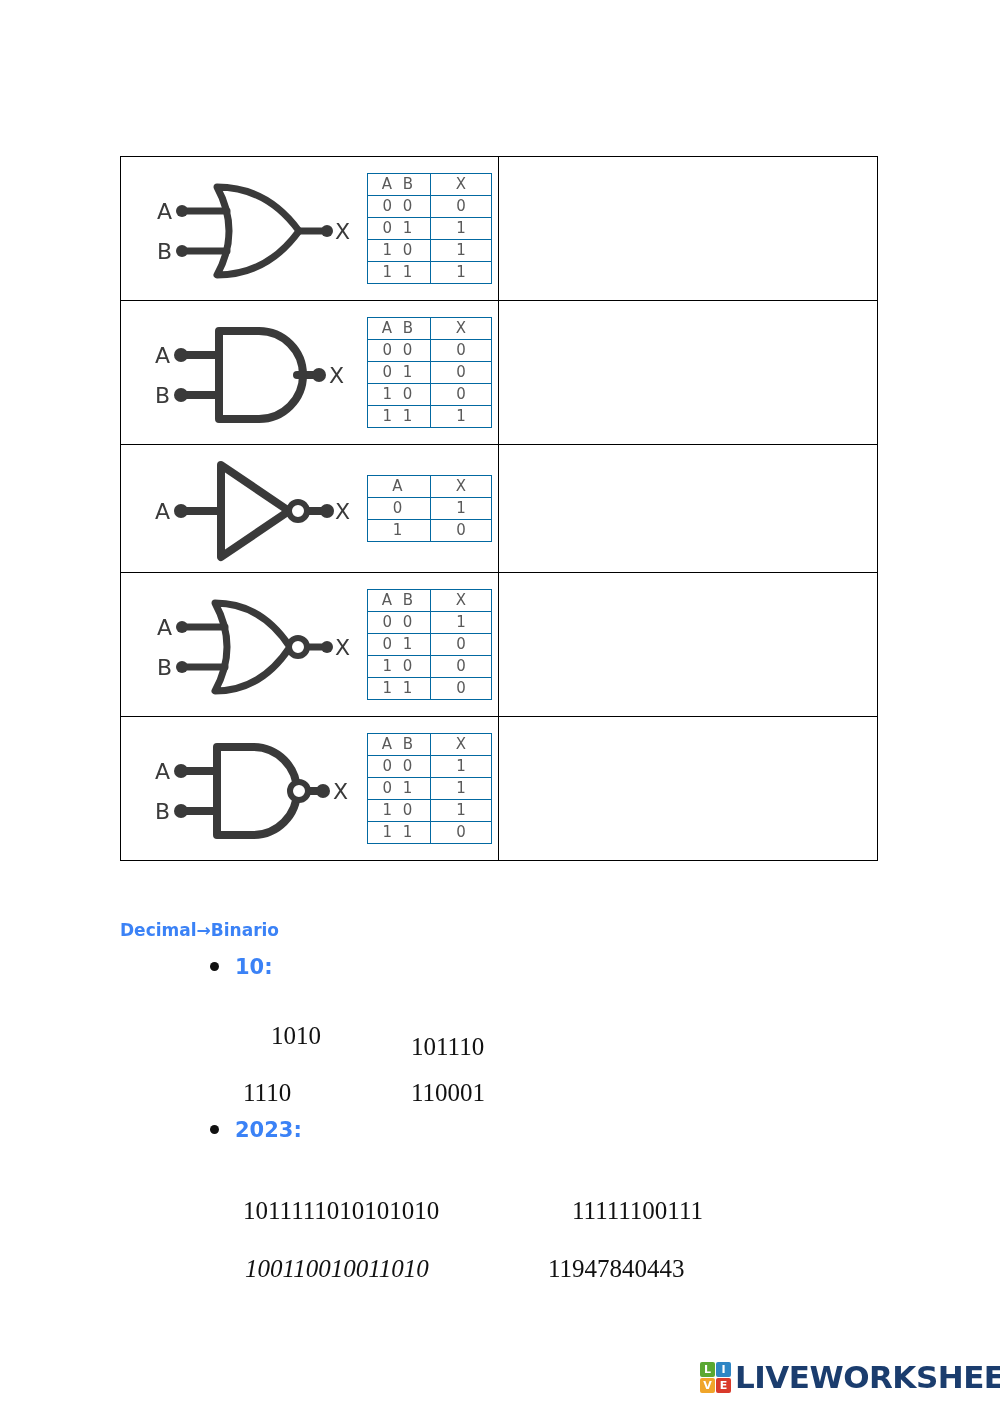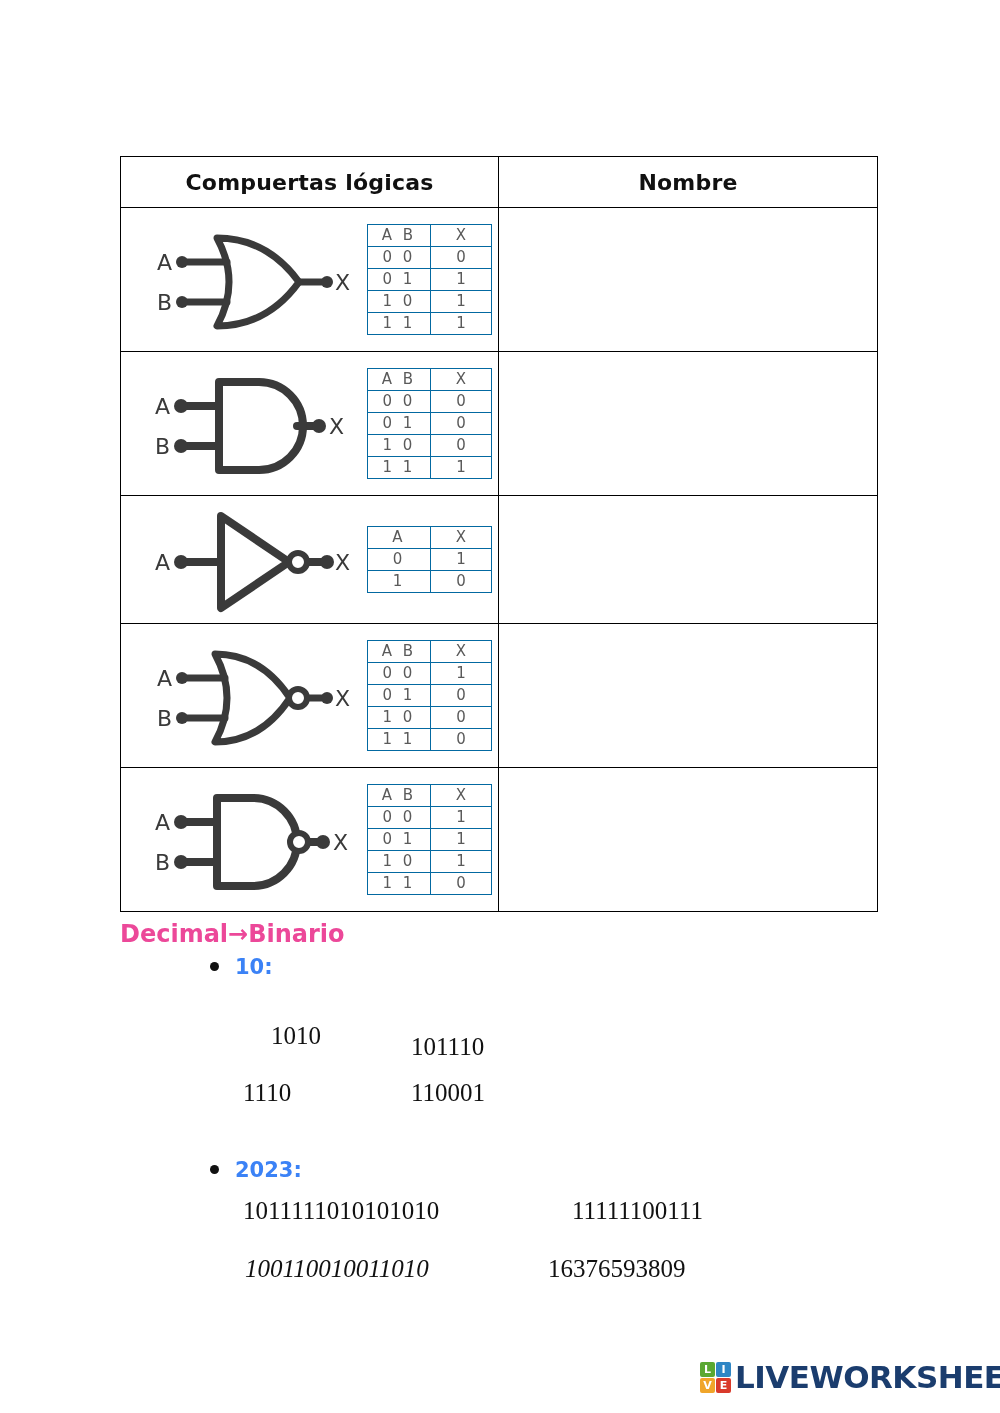--- a/index.html
+++ b/index.html
@@ -97,22 +97,22 @@
   .tt td.in1 { width: 62px; }
   .tt td.out { width: 60px; letter-spacing: 0; }
 
   
   .section-title {
     position: absolute;
     left: 120px;
     top: 920px;
     font-family: "DejaVu Sans", sans-serif;
     font-weight: bold;
-    font-size: 24px;
-    color: #ec4899;
+    font-size: 17px;
+    color: #3b82f6;
     white-space: nowrap;
   }
 
   .bullet {
     position: absolute;
     font-family: "DejaVu Sans", sans-serif;
     font-weight: bold;
     font-size: 21px;
     color: #3b82f6;
     white-space: nowrap;
@@ -120,21 +120,21 @@
   .bullet .dot {
     display: inline-block;
     width: 9px; height: 9px;
     border-radius: 50%;
     background: #111;
     vertical-align: middle;
     margin-right: 16px;
     margin-bottom: 3px;
   }
   .bullet-10   { left: 210px; top: 955px; }
-  .bullet-2023 { left: 210px; top: 1118px; margin-top: 40px; }
+  .bullet-2023 { left: 210px; top: 1118px; }
 
   .opt {
     position: absolute;
     font-family: "Liberation Serif", serif;
     font-size: 25px;
     color: #111;
     white-space: nowrap;
   }
   .o1 { left: 243px; top: 1022px; margin-left: 28px; }
   .o2 { left: 411px; top: 1033px; }
@@ -184,24 +184,20 @@
 <body>
 
 <div class="page">
 
   <table class="gates-table">
     <colgroup>
         <col class="col-gate">
         <col class="col-name">
       </colgroup>
     <tbody>
-      <tr>
-        <th class="hdr">Compuertas lógicas</th>
-        <th class="hdr">Nombre</th>
-      </tr>
 
       <tr>
         <td class="gate-cell">
           <div class="gate-block">
             <div class="gate-art">
               <svg width="210" height="120" viewBox="0 0 210 120">
                 <g fill="none" stroke="#3a3a3a" stroke-width="7" stroke-linecap="round">
                   <line x1="33" y1="42" x2="78" y2="42"></line>
                   <line x1="33" y1="82" x2="78" y2="82"></line>
                   <line x1="150" y1="62" x2="178" y2="62"></line>
@@ -441,21 +437,21 @@
   <div class="opt o3">1110</div>
   <div class="opt o4">110001</div>
 
   <div class="bullet bullet-2023">
     <span class="dot"></span><span>2023:</span>
   </div>
 
   <div class="opt o5">1011111010101010</div>
   <div class="opt o6">11111100111</div>
   <div class="opt o7">100110010011010</div>
-  <div class="opt o8">16376593809</div>
+  <div class="opt o8">11947840443</div>
 
   <div class="lw-logo">
     <div class="lw-badge">
       <span style="background:#5aa832">L</span>
       <span style="background:#2f86c5">I</span>
       <span style="background:#f0a52a">V</span>
       <span style="background:#d93a2b">E</span>
     </div>
     <div class="lw-wordmark">LIVEWORKSHEETS</div>
   </div>

